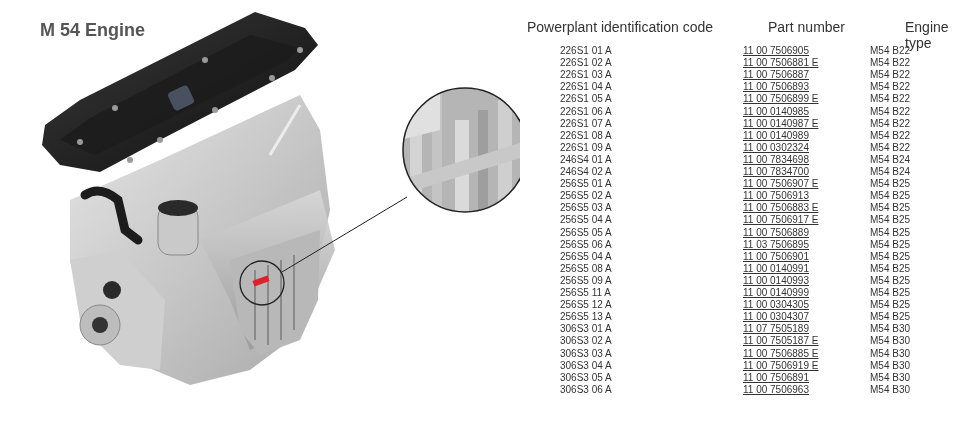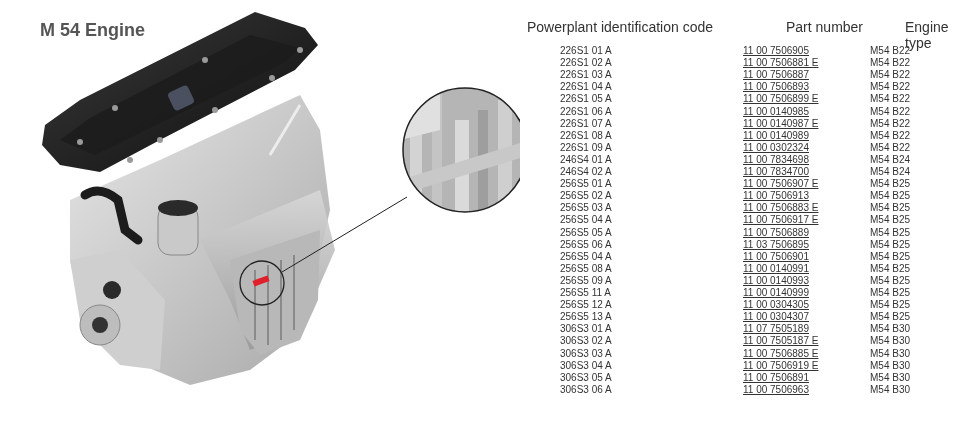--- a/index.html
+++ b/index.html
@@ -85,21 +85,21 @@
     <rect x="455" y="120" width="14" height="100" fill="#dadada"></rect>
     <rect x="478" y="110" width="10" height="110" fill="#9e9e9e"></rect>
     <rect x="498" y="100" width="14" height="120" fill="#cfcfcf"></rect>
     <polygon points="400,180 530,140 530,155 400,195" fill="#c8c8c8"></polygon>
     <polygon points="400,100 440,90 440,130 400,140" fill="#e0e0e0"></polygon>
   </g>
   <circle cx="465" cy="150" r="62" fill="none" stroke="#222" stroke-width="1.5"></circle>
 </svg>
 
 <div class="hdr" style="left:527px;">Powerplant identification code</div>
-<div class="hdr" style="left:742px;padding-left:44px;">Part number</div>
+<div class="hdr" style="left:724px;padding-left:44px;">Part number</div>
 <div class="hdr" style="left:861px;margin-left:44px;">Engine type</div>
 
 <div class="rows" id="rows">
     <div class="row" style="top: 0px;">
       <span class="c1">226S1 01 A</span>
       <span class="c2">11 00 7506905</span>
       <span class="c3">M54 B22</span>
     </div>
     <div class="row" style="top: 12.1px;">
       <span class="c1">226S1 02 A</span>

